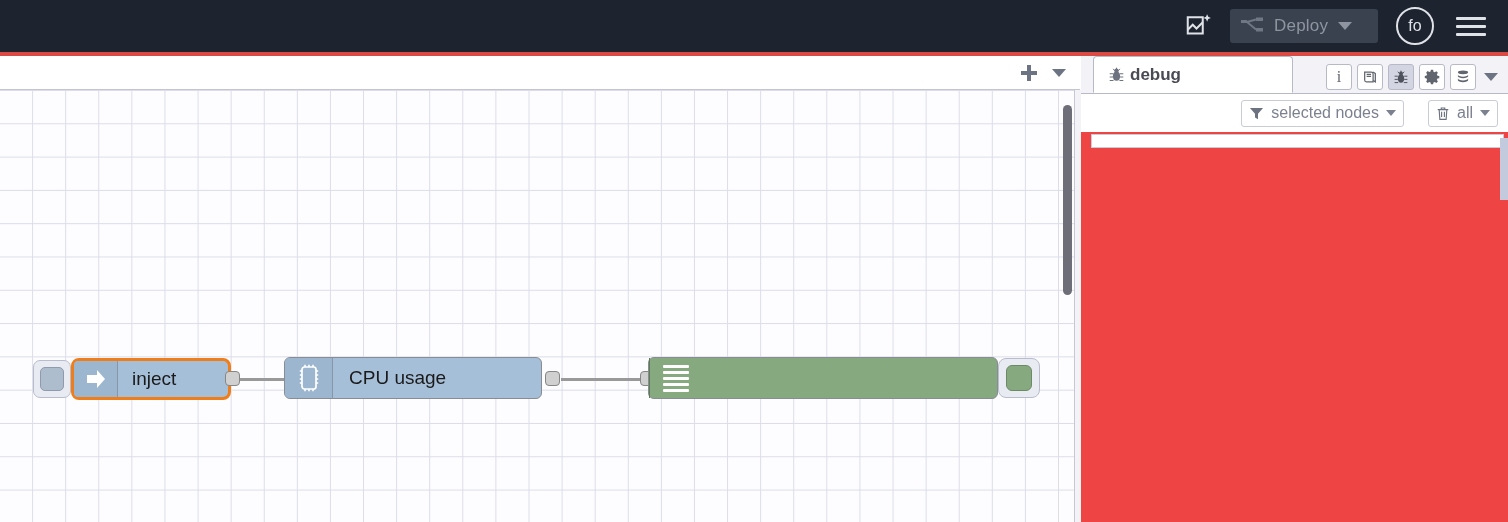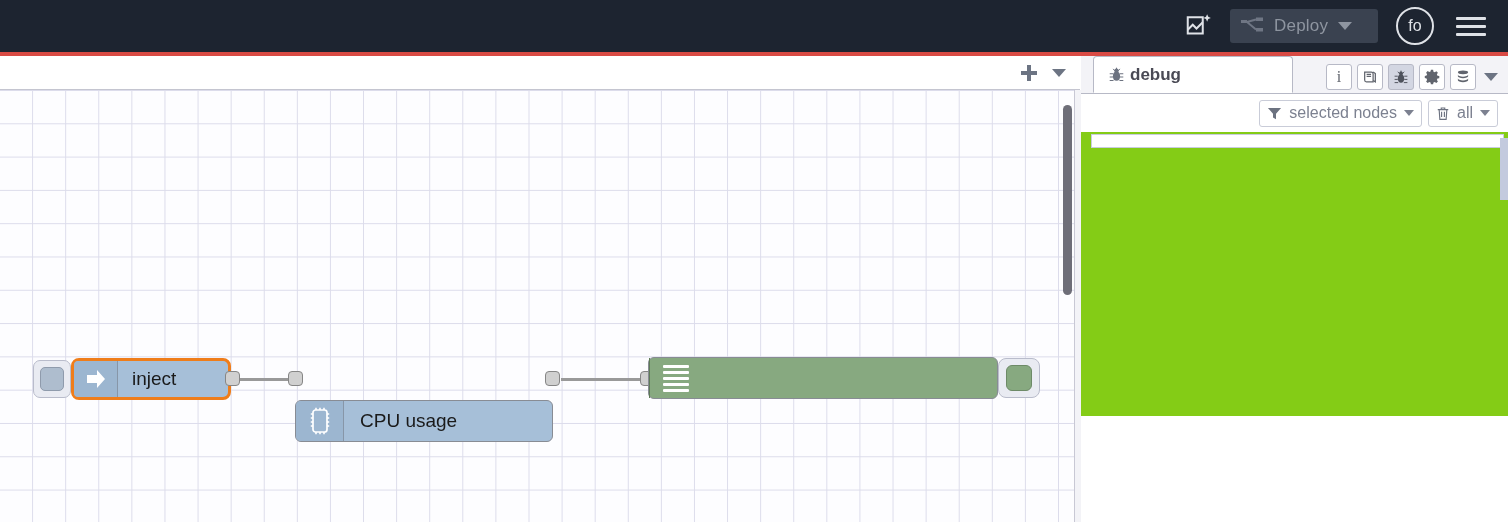--- a/index.html
+++ b/index.html
@@ -121,23 +121,22 @@
     display: flex; align-items: center; justify-content: center;
     cursor: pointer;
   }
   .inject-btn i {
     width: 24px; height: 24px; border-radius: 5px;
     background: #aebdce; border: 1px solid #8f9bac; display: block;
   }
 
   
   #node-cpu {
-    left: 295px; top: 357px; width: 258px;
+    left: 284px; top: 357px; width: 258px;
     background: #a6bfd8;
-    margin-top: 43px;
   }
   #node-cpu .icon-box {
     width: 48px; height: 100%; display: flex; align-items: center;
     justify-content: center; border-right: 1px solid #8796a8;
     background: #9cb6d0; border-radius: 5px 0 0 5px;
   }
   #node-cpu .node-label { padding-left: 16px; }
 
   
   #node-debug {
@@ -172,21 +171,21 @@
   
   .port {
     position: absolute; width: 15px; height: 15px; border-radius: 4px;
     background: #d0d0d0; border: 1px solid #868686; cursor: crosshair;
   }
   .wire { position: absolute; height: 3px; background: #999; }
 
   
   .sidebar {
     position: absolute; top: 56px; left: 1081px;
-    width: 427px; height: 360px; background: #84cc16;
+    width: 427px; height: 466px; background: #ef4444;
   }
   .sb-tabs {
     height: 38px; display: flex; align-items: flex-end;
     border-bottom: 1px solid #b7b9c6; background: #f3f3f7;
   }
   .sb-tab-main {
     margin-left: 12px; height: 37px; min-width: 200px;
     background: #fff; border: 1px solid #b7b9c6; border-bottom: 1px solid #fff;
     border-radius: 4px 4px 0 0;
     display: flex; align-items: center; padding: 0 14px; cursor: pointer;
@@ -205,21 +204,21 @@
   .sb-caret {
     width: 22px; height: 26px; margin-left: 4px;
     display: flex; align-items: center; justify-content: center; cursor: pointer;
   }
   .sb-toolbar {
     height: 38px; background: #fff; display: flex;
     align-items: center; justify-content: flex-end; padding-right: 10px;
   }
   .sb-btn {
     height: 27px; border: 1px solid #c9ccd8; border-radius: 3px;
-    display: flex; align-items: center; padding: 0 7px; margin-left: 6px;
+    display: flex; align-items: center; padding: 0 7px; margin-left: 24px;
     background: #fff; color: #7c8190; font-size: 16px; cursor: pointer;
   }
   .sb-btn .lbl { padding: 0 7px; }
   .sb-btn .mini-caret {
     width: 0; height: 0;
     border-left: 5px solid transparent; border-right: 5px solid transparent;
     border-top: 6px solid #7c8190;
   }
   .msgpanel {
     margin: 2px 4px 0 10px; border: 1px solid #c8cddd;

